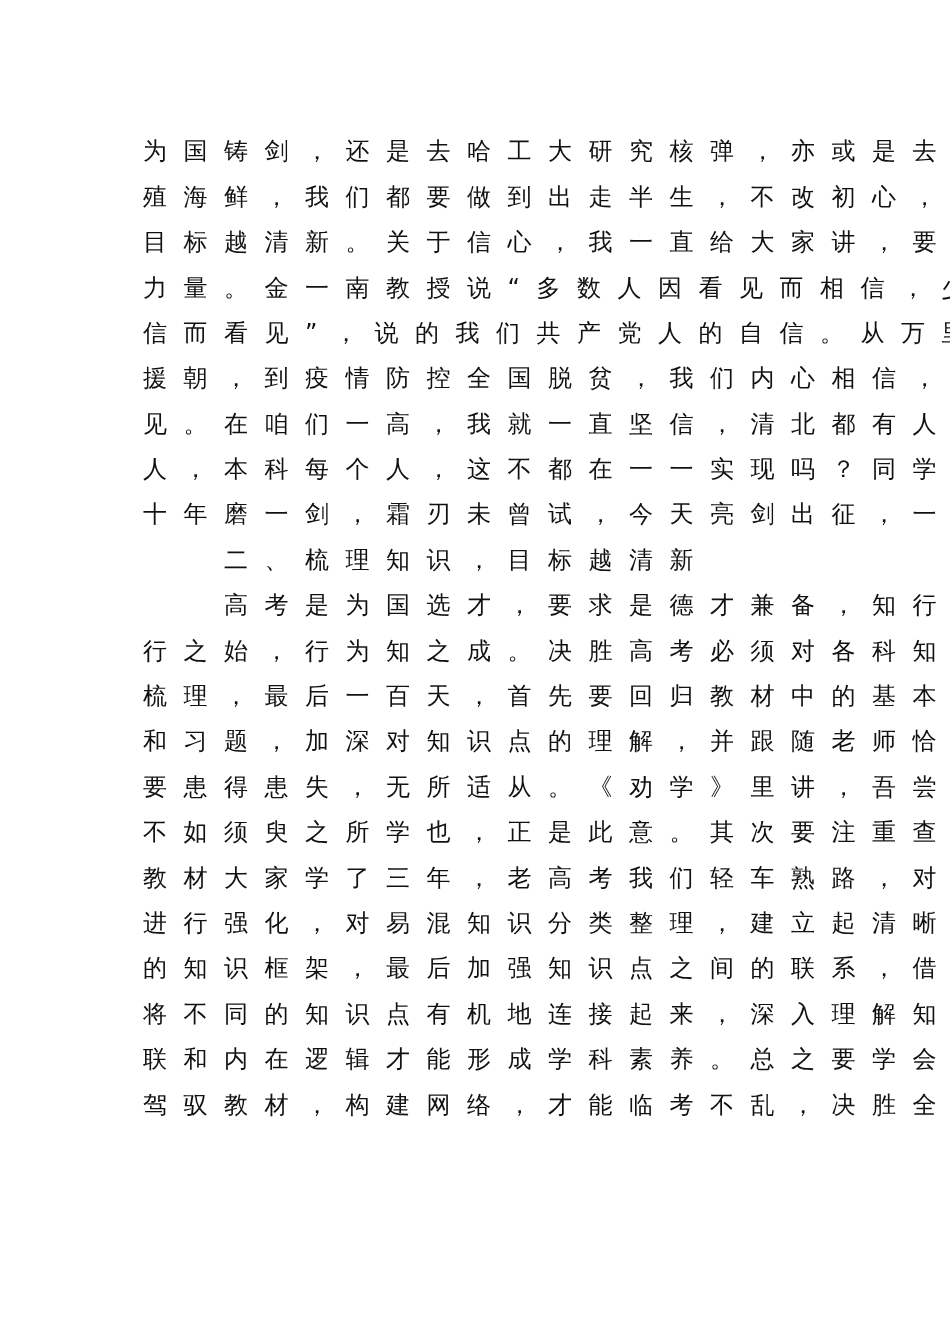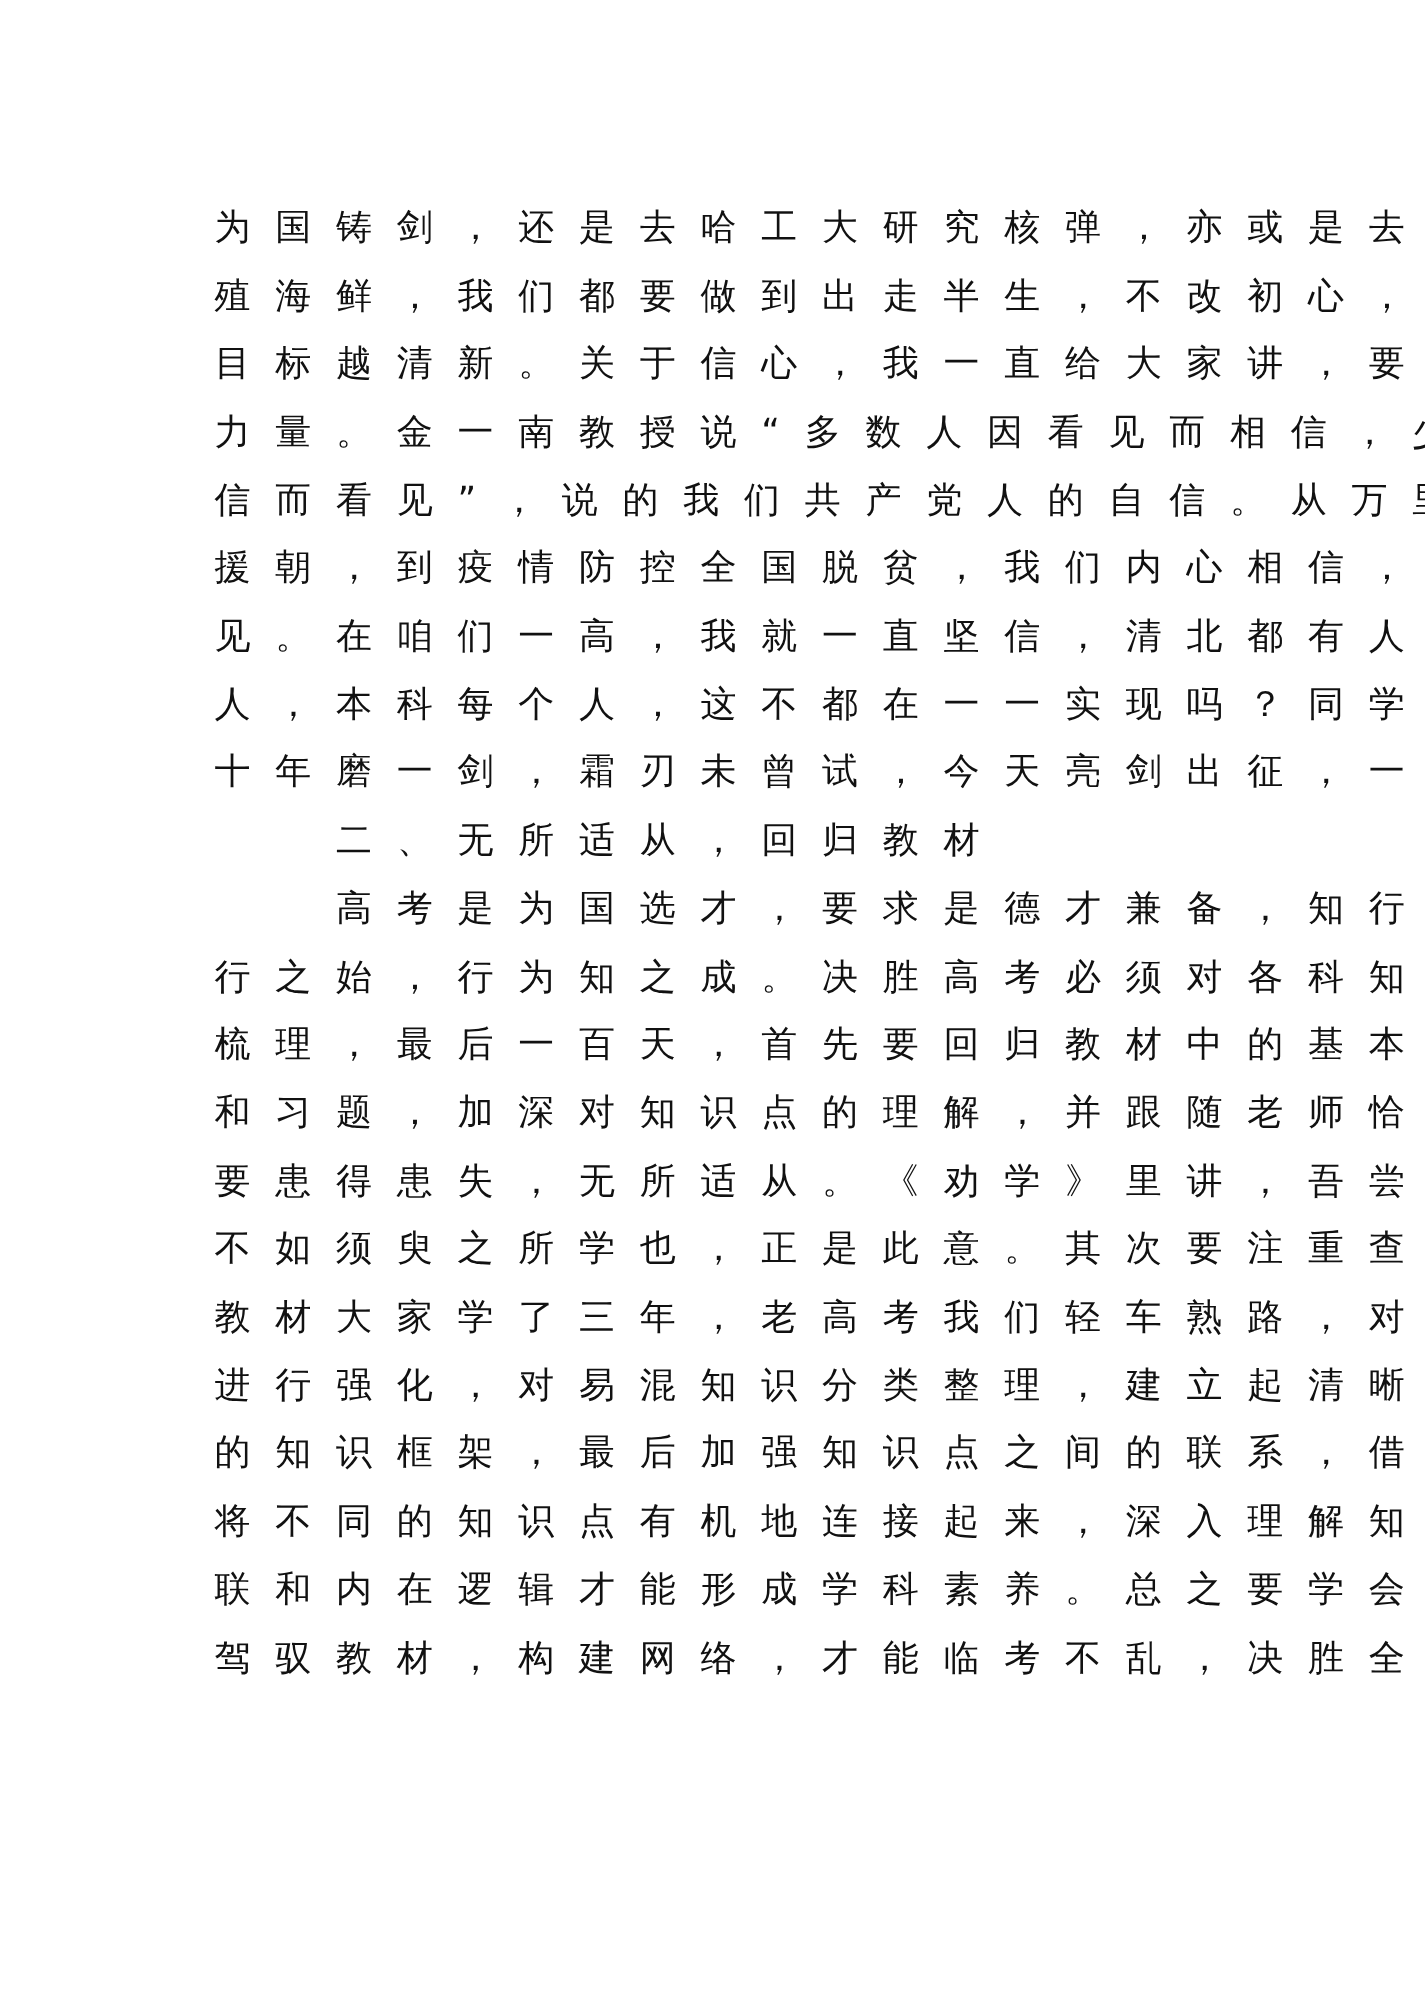--- a/index.html
+++ b/index.html
@@ -30,21 +30,21 @@
 <div class="page">
   <div class="line" style="top:129px">为国铸剑，还是去哈工大研究核弹，亦或是去宁波大学养</div>
   <div class="line" style="top:175px">殖海鲜，我们都要做到出走半生，不改初心，终点越临近</div>
   <div class="line" style="top:220px">目标越清新。关于信心，我一直给大家讲，要相信相信的</div>
   <div class="line" style="top:266px">力量。金一南教授说“多数人因看见而相信，少数人因相</div>
   <div class="line" style="top:311px">信而看见”，说的我们共产党人的自信。从万里长征抗美</div>
   <div class="line" style="top:356px">援朝，到疫情防控全国脱贫，我们内心相信，我们最终看</div>
   <div class="line" style="top:402px">见。在咱们一高，我就一直坚信，清北都有人，一本七百</div>
   <div class="line" style="top:447px">人，本科每个人，这不都在一一实现吗？同学们也一样，</div>
   <div class="line" style="top:492px">十年磨一剑，霜刃未曾试，今天亮剑出征，一定所向披靡。</div>
-  <div class="line indent" style="top:538px">二、无所适从，回归教材</div>
+  <div class="line indent" style="top:538px">二、梳理知识，目标越清新</div>
   <div class="line indent" style="top:583px">高考是为国选才，要求是德才兼备，知行贯通，知为</div>
   <div class="line" style="top:629px">行之始，行为知之成。决胜高考必须对各科知识进行系统</div>
   <div class="line" style="top:674px">梳理，最后一百天，首先要回归教材中的基本概念、例题</div>
   <div class="line" style="top:719px">和习题，加深对知识点的理解，并跟随老师恰当练习，不</div>
   <div class="line" style="top:765px">要患得患失，无所适从。《劝学》里讲，吾尝终日而思矣</div>
   <div class="line" style="top:810px">不如须臾之所学也，正是此意。其次要注重查漏补缺，新</div>
   <div class="line" style="top:856px">教材大家学了三年，老高考我们轻车熟路，对于薄弱环节</div>
   <div class="line" style="top:901px">进行强化，对易混知识分类整理，建立起清晰且逻辑性强</div>
   <div class="line" style="top:946px">的知识框架，最后加强知识点之间的联系，借助思维导图</div>
   <div class="line" style="top:992px">将不同的知识点有机地连接起来，深入理解知识之间的关</div>

